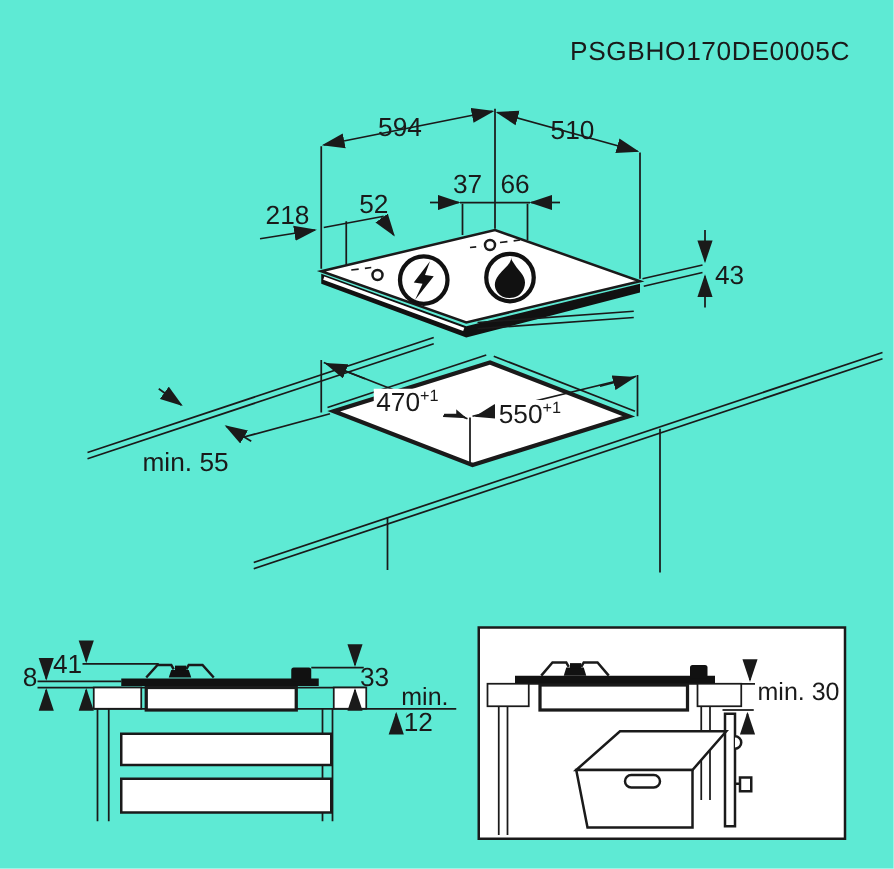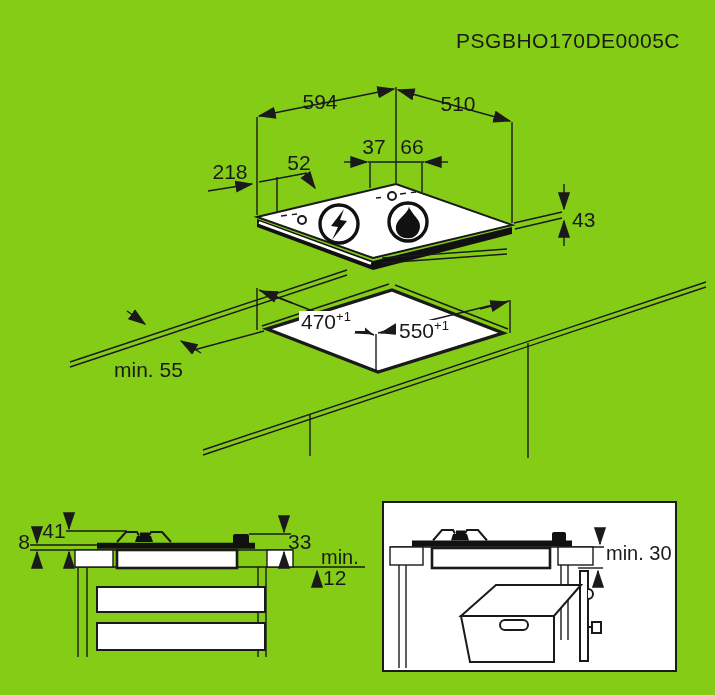--- a/index.html
+++ b/index.html
@@ -1,16 +1,16 @@
 <!DOCTYPE html>
 <html><head>
 <meta charset="utf-8">
 <style>
   html,body{margin:0;padding:0;background:#ffffff;}
-  .page{width:715px;height:695px;background:#84cc16;position:relative;
+  .page{width:715px;height:695px;background:#5eead4;position:relative;
         font-family:"Liberation Sans", sans-serif;}
   svg{display:block;}
   text{fill:#1a1a1a;font-family:"Liberation Sans", sans-serif;}
   .dim{font-size:21px;}
   .dim-s{font-size:20px;}
   .sup{font-size:13px;}
   .title-text{font-size:21px;letter-spacing:0.5px;}
   .thin{stroke:#1a1a1a;stroke-width:1.4;fill:none;}
   .med{stroke:#1a1a1a;stroke-width:2;fill:none;}
   .thick{stroke:#1a1a1a;stroke-width:3.4;fill:none;}

